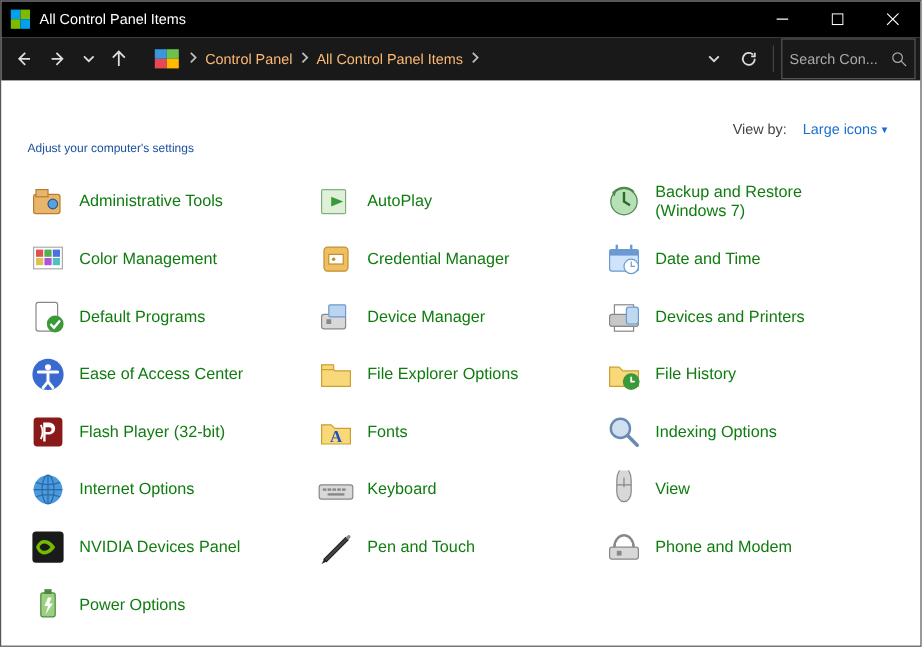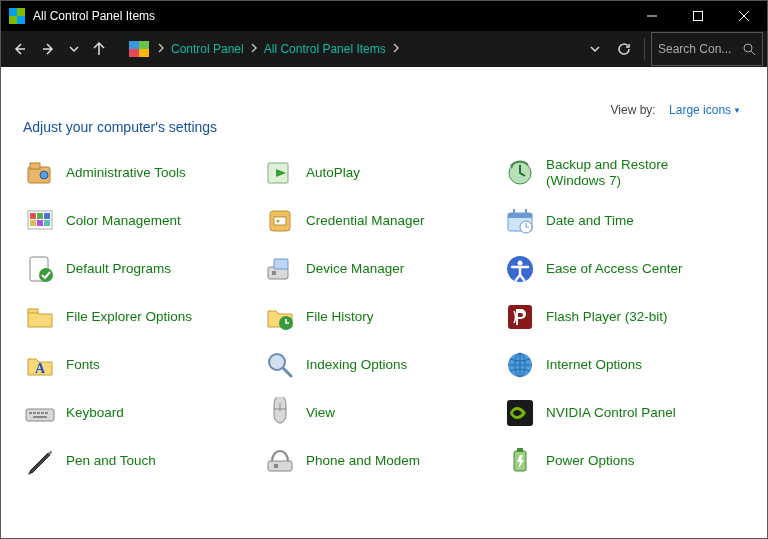--- a/index.html
+++ b/index.html
@@ -20,30 +20,30 @@
   
   .navbar { height: 36px; background: #191919; color: #fff; display: flex; align-items: center; padding: 0 4px; gap: 2px; }
   .navbtn { width: 28px; height: 28px; display: flex; align-items: center; justify-content: center; cursor: pointer; border-radius: 2px; }
   .navbtn svg { stroke: #ddd; fill: none; stroke-width: 1.5; }
   .cpicon { width: 20px; height: 16px; margin: 0 6px; display: flex; flex-wrap: wrap; }
   .cpicon span { width: 10px; height: 8px; }
   .cpicon .c1 { background: #3a96dd; }
   .cpicon .c2 { background: #6cc24a; }
   .cpicon .c3 { background: #ffb900; }
   .cpicon .c4 { background: #e74856; }
-  .breadcrumb { display: flex; align-items: center; font-size: 12px; gap: 6px; flex: 1; color: #14b8a6; }
+  .breadcrumb { display: flex; align-items: center; font-size: 12px; gap: 6px; flex: 1; color: #fdba74; }
   .breadcrumb .sep svg { stroke: #bbb; fill: none; }
   .breadcrumb .crumb { cursor: pointer; }
   .navright { display: flex; align-items: center; gap: 6px; margin-left: 8px; }
   .searchbox { width: 112px; height: 24px; background: #191919; border: 1px solid #555; display: flex; align-items: center; padding: 16px 6px; color: #aaa; font-size: 12px; justify-content: space-between; text-align: right; }
 
   
   .content { height: calc(539px - 30px - 36px - 2px); position: relative; }
   .header { display: flex; justify-content: space-between; align-items: center; padding: 18px 26px 14px 22px; }
-  .header .heading { color: #1a50a0; font-size: 14px; font-weight: 400; margin-top: 34px; }
+  .header .heading { color: #1a50a0; font-size: 10px; font-weight: 400; margin-top: 34px; }
   .viewby { font-size: 12px; color: #444; }
   .viewby .viewlink { color: #1a6fcf; margin-left: 10px; cursor: pointer; }
   .viewby .viewlink .tri { font-size: 8px; vertical-align: middle; margin-left: 2px; }
 
   .scroll { height: calc(100% - 50px); overflow-y: auto; overflow-x: hidden; padding: 0 10px 20px 18px; }
   .grid { display: grid; grid-template-columns: 240px 240px 240px; gap: 0; }
   .item { display: flex; align-items: center; height: 48px; padding: 2px 2px; cursor: pointer; border: 1px solid transparent; }
   .item .iconbox { width: 36px; height: 36px; flex-shrink: 0; display: flex; align-items: center; justify-content: center; margin-right: 8px; }
   .item .label { color: #107c10; font-size: 13.5px; line-height: 1.2; max-width: 180px; }
 
@@ -244,20 +244,31 @@
               <rect x="4" y="14" width="20" height="12" rx="2" fill="#d8d8d8" stroke="#888"></rect>
               <rect x="10" y="6" width="14" height="10" rx="1" fill="#bcd4f0" stroke="#6a9ad0"></rect>
               <rect x="8" y="18" width="4" height="4" fill="#888"></rect>
             </svg>
           </div>
           <div class="label">Device Manager</div>
         </div>
         <div class="item">
           <div class="iconbox">
             <svg viewBox="0 0 32 32">
+              <rect x="4" y="14" width="24" height="10" rx="2" fill="#c8c8c8" stroke="#888"></rect>
+              <rect x="8" y="6" width="16" height="8" fill="#fff" stroke="#888"></rect>
+              <rect x="8" y="24" width="16" height="4" fill="#fff" stroke="#888"></rect>
+              <rect x="18" y="8" width="10" height="14" rx="2" fill="#c0d8f0" stroke="#6a9ad0"></rect>
+            </svg>
+          </div>
+          <div class="label">Devices and Printers</div>
+        </div>
+        <div class="item">
+          <div class="iconbox">
+            <svg viewBox="0 0 32 32">
               <circle cx="16" cy="16" r="13" fill="#3a6ad0"></circle>
               <circle cx="16" cy="10" r="2.5" fill="#fff"></circle>
               <path d="M8 14 h16 M16 14 v8 M16 22 l-4 5 M16 22 l4 5" stroke="#fff" stroke-width="2.5" fill="none" stroke-linecap="round"></path>
             </svg>
           </div>
           <div class="label">Ease of Access Center</div>
         </div>
         <div class="item">
           <div class="iconbox">
             <svg viewBox="0 0 32 32">
@@ -339,21 +350,21 @@
           </div>
           <div class="label">View</div>
         </div>
         <div class="item">
           <div class="iconbox">
             <svg viewBox="0 0 32 32">
               <rect x="3" y="3" width="26" height="26" rx="3" fill="#1a1a1a"></rect>
               <path d="M13 10 c-5 0 -7 6 -7 6 s2 6 7 6 c4 0 7-3 9-6 c-2-3 -5-6 -9-6 z M13 13 c2 0 4 1.5 5 3 c-1 1.5 -3 3 -5 3 c-3 0 -4-3 -4-3 s1-3 4-3 z" fill="#76b900"></path>
             </svg>
           </div>
-          <div class="label">NVIDIA Control Panel</div>
+          <div class="label">NVIDIA Devices Panel</div>
         </div>
         <div class="item">
           <div class="iconbox">
             <svg viewBox="0 0 32 32">
               <path d="M6 26 L24 8 l2 2 L8 28 z" fill="#444" stroke="#222"></path>
               <path d="M24 8 l2 2 l2-2 a1.5 1.5 0 0 0 -2-2 z" fill="#888"></path>
               <path d="M6 26 l-2 4 l4-2 z" fill="#222"></path>
             </svg>
           </div>
           <div class="label">Pen and Touch</div>

